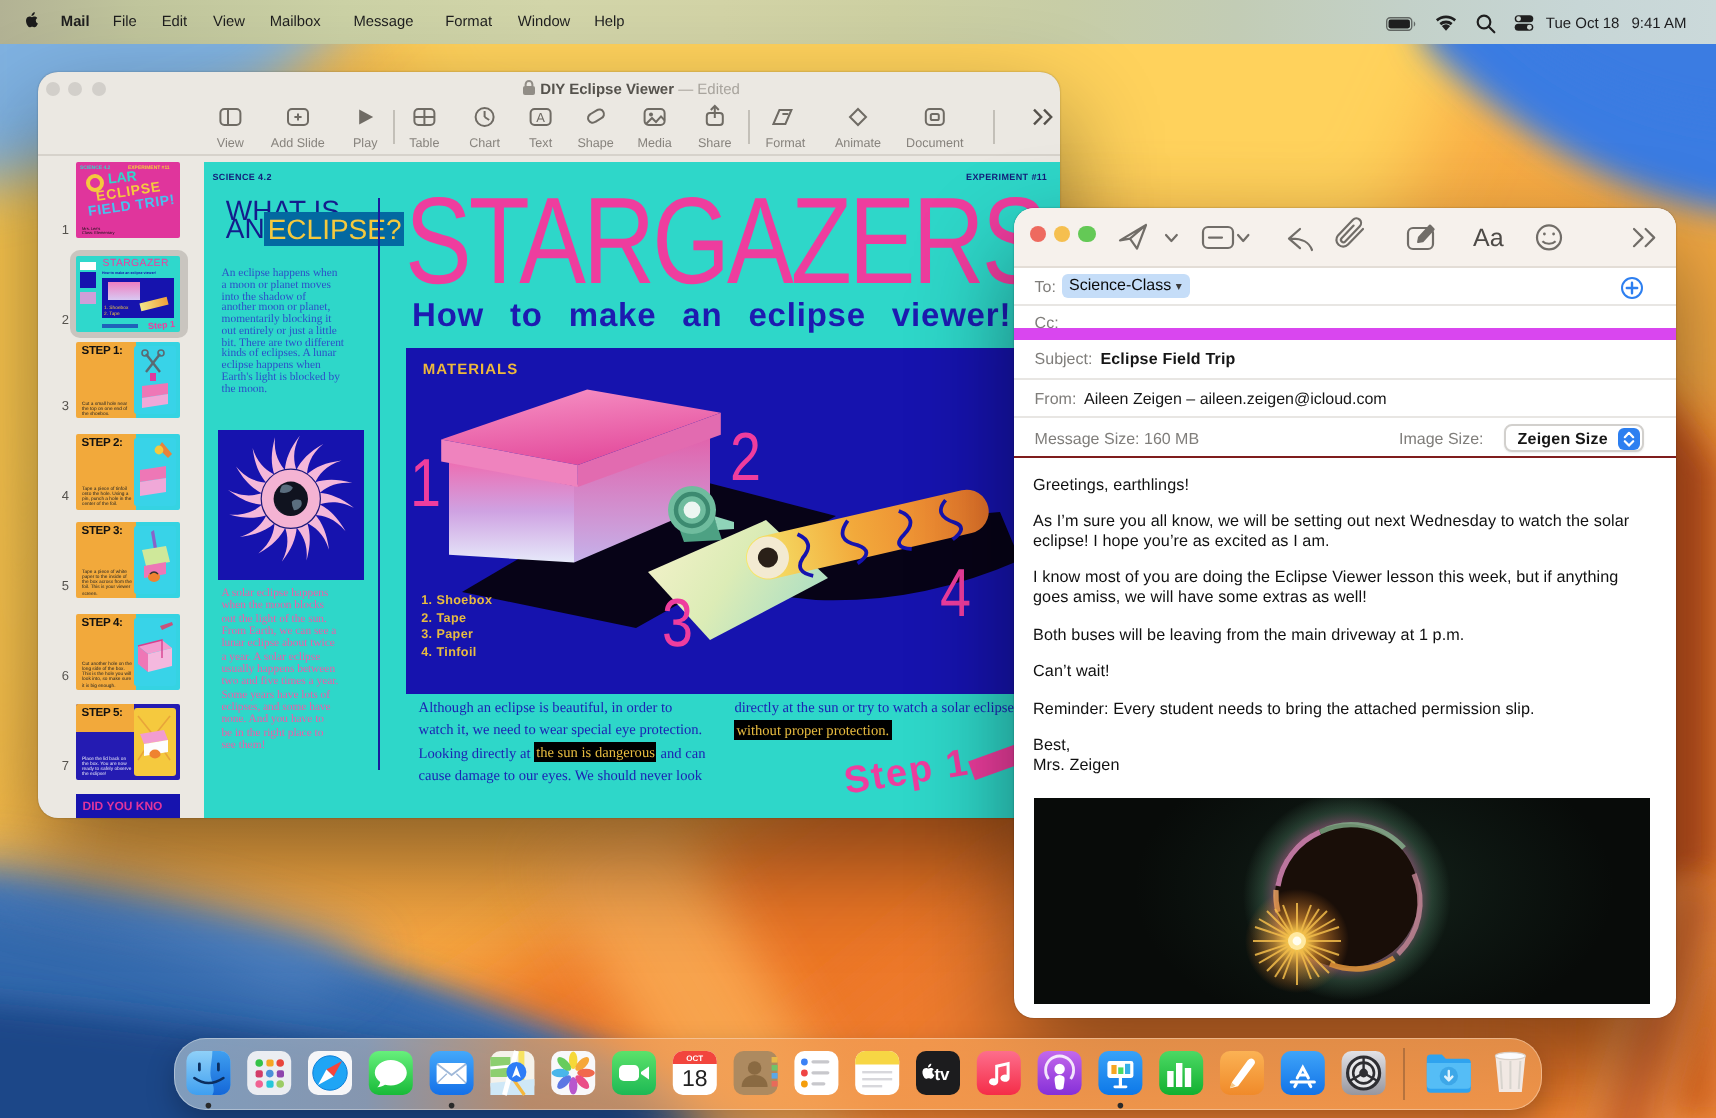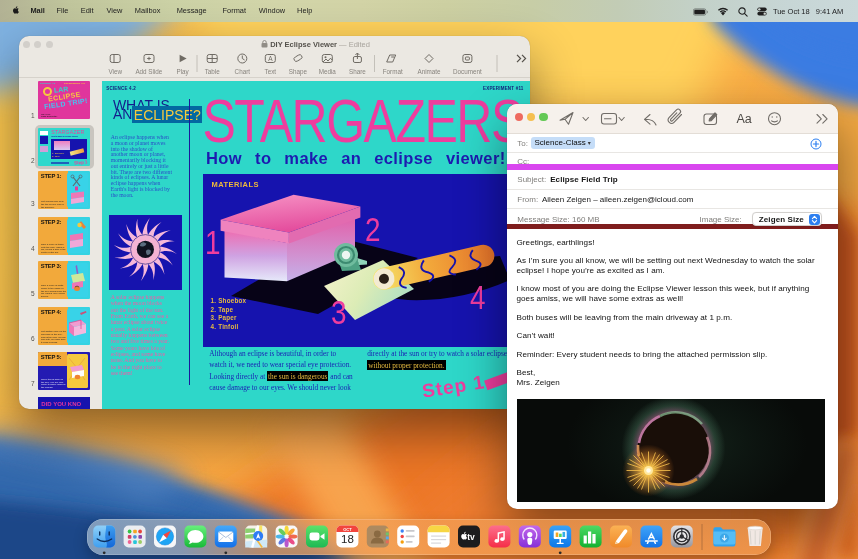--- a/index.html
+++ b/index.html
@@ -475,21 +475,21 @@
         <span class="abs" style="left:10.8px;top:4.4px;color:#7f7d7a">Cc:</span>
       </div>
       <div style="position:relative;height:19.7px;border-bottom:1px solid #e8e6e3;">
         <span class="abs" style="left:10.8px;top:5.6px;color:#7f7d7a">Subject:</span>
         <span class="abs" style="left:43.7px;top:5.6px;font-weight:bold;letter-spacing:0.1px">Eclipse Field Trip</span>
       </div>
       <div style="position:relative;height:19.8px;border-bottom:1px solid #e8e6e3;">
         <span class="abs" style="left:10.8px;top:5.8px;color:#7f7d7a">From:</span>
         <span class="abs" style="left:35.5px;top:5.8px;">Aileen Zeigen – aileen.zeigen@icloud.com</span>
       </div>
-      <div style="position:relative;height:19.3px;border-bottom:5px solid #7f1d1d;">
+      <div style="position:relative;height:19.3px;border-bottom:1px solid #7f1d1d;">
         <span class="abs" style="left:10.8px;top:5.6px;color:#7f7d7a">Message Size: 160 MB</span>
         <span class="abs" style="left:193px;top:5.6px;color:#7f7d7a">Image Size:</span>
         <span class="abs" style="left:245.3px;top:2.6px;width:69.9px;height:14px;background:#fff;border:0.7px solid #d2d0cd;border-radius:4px;box-shadow:0 0.5px 1px rgba(0,0,0,0.08)">
           <span class="abs" style="left:6px;top:1.8px;font-weight:bold;letter-spacing:0.1px">Zeigen Size</span>
           <span class="abs" style="right:1.2px;top:1.2px;width:11px;height:11px;background:#2d7ff0;border-radius:3px;">
             <svg width="11" height="11">
                 <path d="M 3.4,4.6 L 5.5,2.4 L 7.6,4.6 M 3.4,6.6 L 5.5,8.8 L 7.6,6.6" stroke="#fff" stroke-width="1.1" fill="none" stroke-linecap="round" stroke-linejoin="round"></path>
               </svg>
           </span>
         </span>

